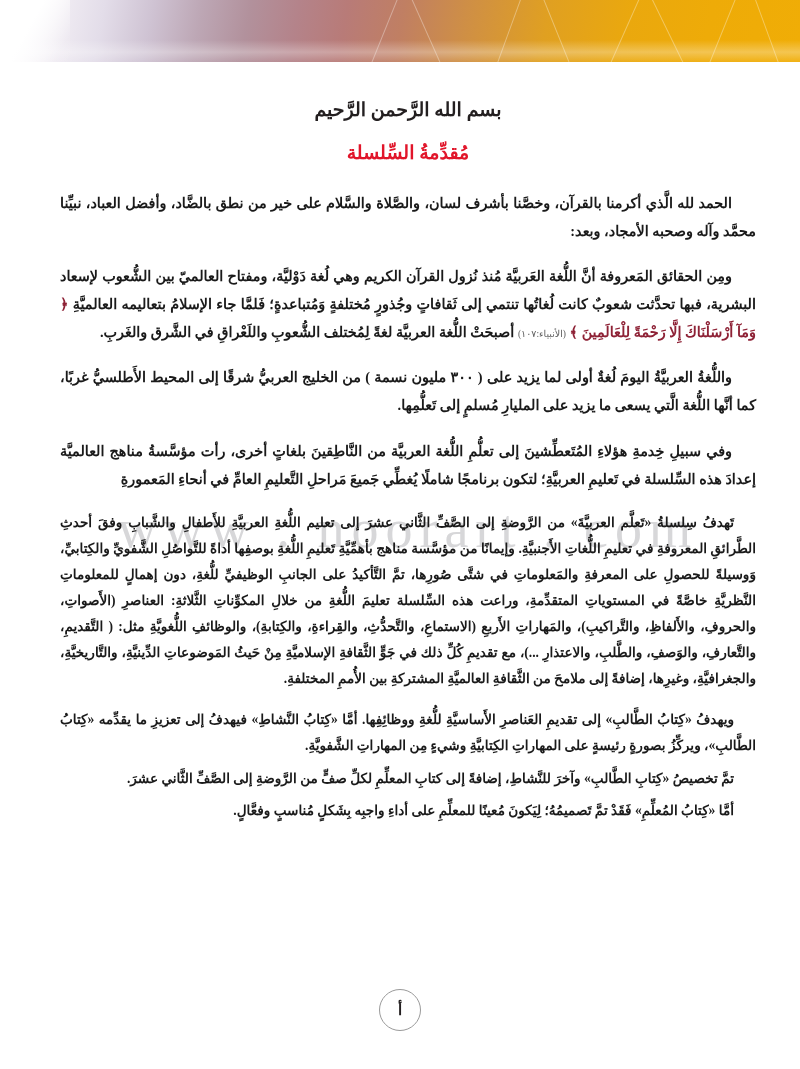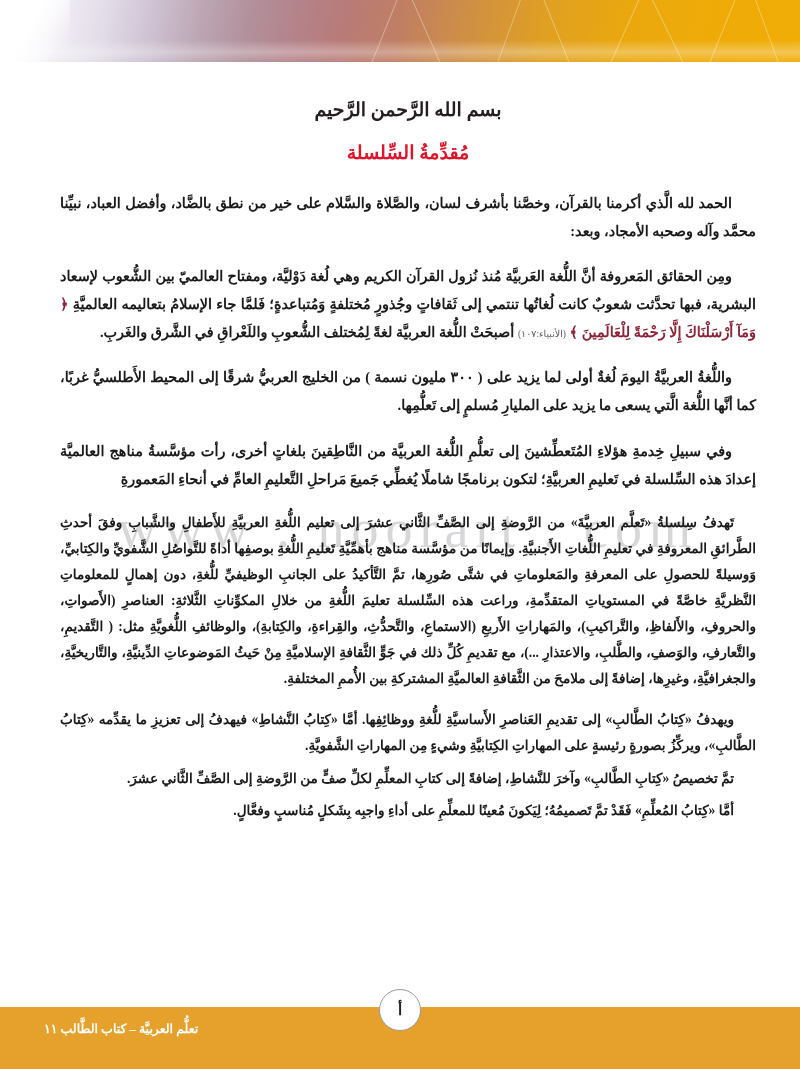--- a/index.html
+++ b/index.html
@@ -224,18 +224,15 @@
 
 
     <div class="block-tight">
       <p class="para-long">ويهدفُ «كِتابُ الطَّالبِ» إلى تقديمِ العَناصرِ الأَساسيَّةِ للُّغةِ ووظائِفِها. أمَّا «كِتابُ النَّشاطِ» فيهدفُ إلى تعزيزِ ما يقدِّمه «كِتابُ الطَّالبِ»، ويركِّزُ بصورةٍ رئيسةٍ على المهاراتِ الكِتابيَّةِ وشيءٍ مِن المهاراتِ الشَّفويَّةِ.</p>
       <p class="para-long">تمَّ تخصيصُ «كِتابِ الطَّالبِ» وآخرَ للنَّشاطِ، إضافةً إلى كتابِ المعلِّمِ لكلِّ صفٍّ من الرَّوضةِ إلى الصَّفِّ الثَّاني عشرَ.</p>
       <p class="para-long">أمَّا «كِتابُ المُعلِّمِ» فَقَدْ تمَّ تَصميمُهُ؛ لِيَكونَ مُعينًا للمعلِّمِ على أداءِ واجبِه بِشَكلٍ مُناسبٍ وفعَّالٍ.</p>
     </div>
 
   </div>
 
-  <div class="footer-band">
-    <div class="footer-left-label">تعلُّم العربيَّة – كتاب الطَّالب ١١</div>
-  </div>
   <div class="page-badge">أ</div>
 
 </div>
 
 </body></html>

